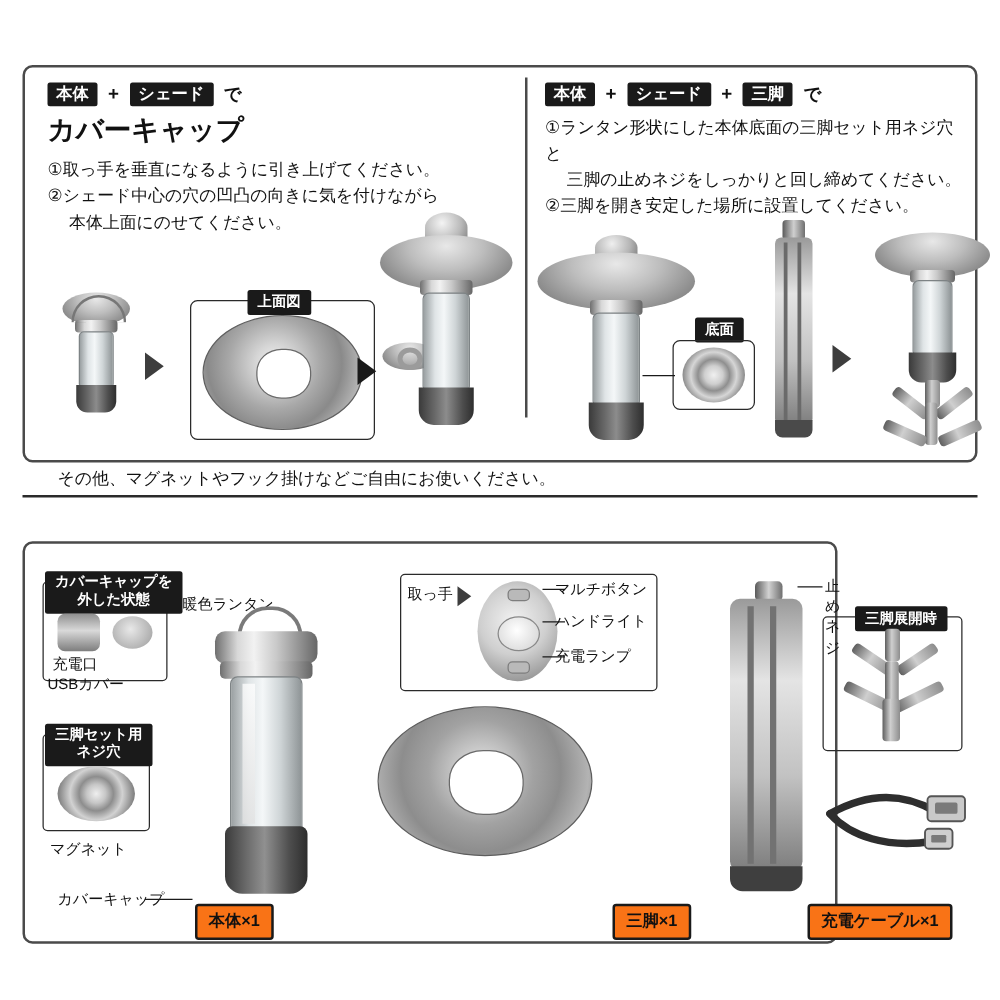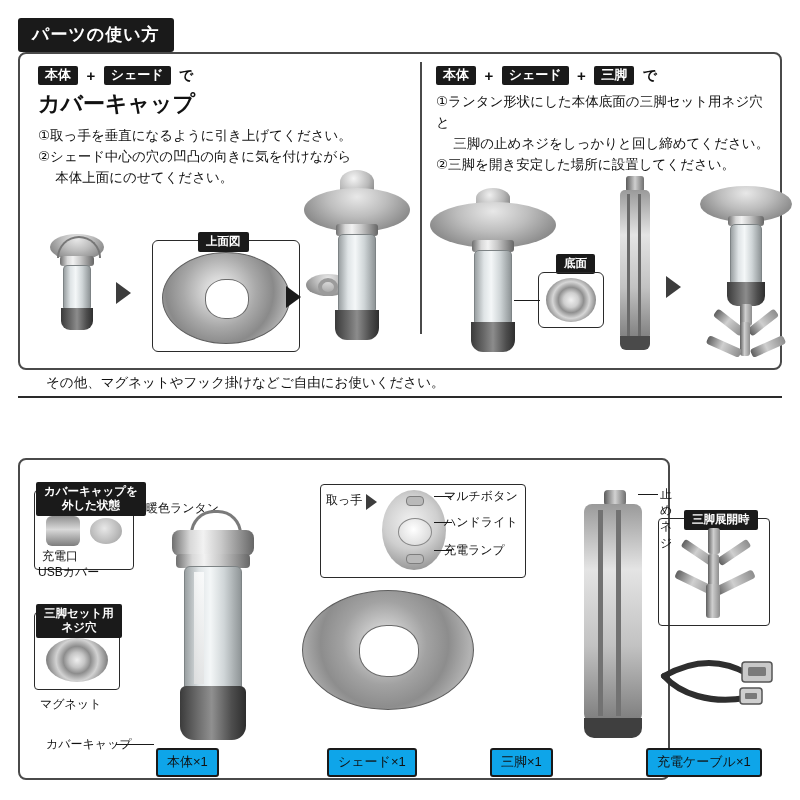--- a/index.html
+++ b/index.html
@@ -108,23 +108,23 @@
     font-size:12px;
     line-height:1.35;
     white-space:pre-line;
   }
   .plaincap.small{font-size:9.5px;line-height:1.3;}
 
   .itemtag{
     position:absolute;
     border:2px solid #1a1a1a;
     border-radius:3px;
-    background:#0ea5e9;
+    background:#f97316;
     font-size:13px;
-    font-weight:normal;
+    font-weight:bold;
     padding:3px 9px 4px 9px;
     white-space:nowrap;
   }
 
   
   .arrow-r{
     position:absolute;
     width:0;height:0;
     border-top:11px solid transparent;
     border-bottom:11px solid transparent;
@@ -190,21 +190,20 @@
     position:absolute;
     background:linear-gradient(90deg,#5e5e5e,#cfcfcf 45%,#8d8d8d 100%);
     border-radius:3px;
   }
 </style>
 </head>
 <body>
 
 <div class="page">
 
-  <div class="sec-head" style="left:18px;top:18px;">パーツの使い方</div>
 
   <div class="panel" style="left:18px;top:52px;width:764px;height:318px;">
 
     <div style="position:absolute;left:400px;top:8px;width:1.6px;height:272px;background:#4a4a4a;"></div>
 
     <div style="position:absolute;left:18px;top:12px;width:370px;">
       <div>
         <span class="tag">本体</span>
         <span class="plus">+</span>
         <span class="tag">シェード</span>
@@ -295,21 +294,21 @@
       <div class="tripod-leg" style="left:50px;top:132px;width:34px;height:9px;transform:rotate(-38deg);"></div>
       <div class="tripod-leg" style="left:44px;top:136px;width:10px;height:34px;"></div>
       <div class="tripod-leg" style="left:10px;top:156px;width:36px;height:9px;transform:rotate(24deg);"></div>
       <div class="tripod-leg" style="left:54px;top:156px;width:36px;height:9px;transform:rotate(-24deg);"></div>
     </div>
   </div>
 
   <div class="divider" style="top:396px;"></div>
 
 
-  <div class="panel" style="left:18px;top:458px;width:652px;height:322px;">
+  <div class="panel" style="left:18px;top:433px;width:652px;height:322px;">
 
     <div class="framecap" style="left:14px;top:30px;width:100px;height:80px;"></div>
     <div class="boxcap" style="left:16px;top:22px;line-height:1.25;white-space:pre-line;text-align:center;">カバーキャップを
 外した状態</div>
     <div style="position:absolute;left:26px;top:56px;width:34px;height:30px;background:linear-gradient(180deg,#8f8f8f,#d9d9d9 45%,#7d7d7d);border-radius:6px;"></div>
     <div style="position:absolute;left:70px;top:58px;width:32px;height:26px;background:radial-gradient(circle at 45% 40%,#e8e8e8,#9b9b9b);border-radius:50%;"></div>
     <div class="plaincap" style="left:22px;top:88px;">充電口</div>
     <div class="plaincap" style="left:18px;top:104px;">USBカバー</div>
 
     <div class="framecap" style="left:14px;top:152px;width:86px;height:78px;"></div>
@@ -342,21 +341,20 @@
     <div class="leader h" style="left:414px;top:36px;width:18px;"></div>
     <div class="plaincap" style="left:424px;top:28px;">マルチボタン</div>
     <div class="leader h" style="left:414px;top:62px;width:18px;"></div>
     <div class="plaincap" style="left:424px;top:54px;">ハンドライト</div>
     <div class="leader h" style="left:414px;top:90px;width:18px;"></div>
     <div class="plaincap" style="left:424px;top:82px;">充電ランプ</div>
 
     <div style="position:absolute;left:282px;top:130px;width:170px;height:118px;border-radius:50%;background:radial-gradient(circle at 48% 44%,#ededed 0%,#cccccc 16%,#a2a2a2 38%,#8d8d8d 58%,#b3b3b3 78%,#6d6d6d 100%);border:1px solid #5d5d5d;">
       <div style="position:absolute;left:56px;top:34px;width:58px;height:50px;border-radius:46%;background:#ffffff;border:1px solid #6a6a6a;"></div>
     </div>
-    <div class="itemtag" style="left:307px;top:288px;">シェード×1</div>
 
     <div class="plaincap" style="left:640px;top:26px;">止めネジ</div>
     <div class="leader h" style="left:618px;top:34px;width:20px;"></div>
     <div class="ill" style="left:538px;top:30px;width:86px;height:250px;">
       <div style="position:absolute;left:46px;top:0px;width:22px;height:16px;background:linear-gradient(90deg,#5a5a5a,#d2d2d2,#6f6f6f);border-radius:4px;"></div>
       <div class="metal-v" style="left:26px;top:14px;width:58px;height:218px;border-radius:8px;"></div>
       <div style="position:absolute;left:40px;top:20px;width:5px;height:206px;background:#727272;"></div>
       <div style="position:absolute;left:58px;top:20px;width:5px;height:206px;background:#727272;"></div>
       <div style="position:absolute;left:26px;top:228px;width:58px;height:20px;background:#3f3f3f;border-radius:0 0 10px 10px;"></div>
     </div>

